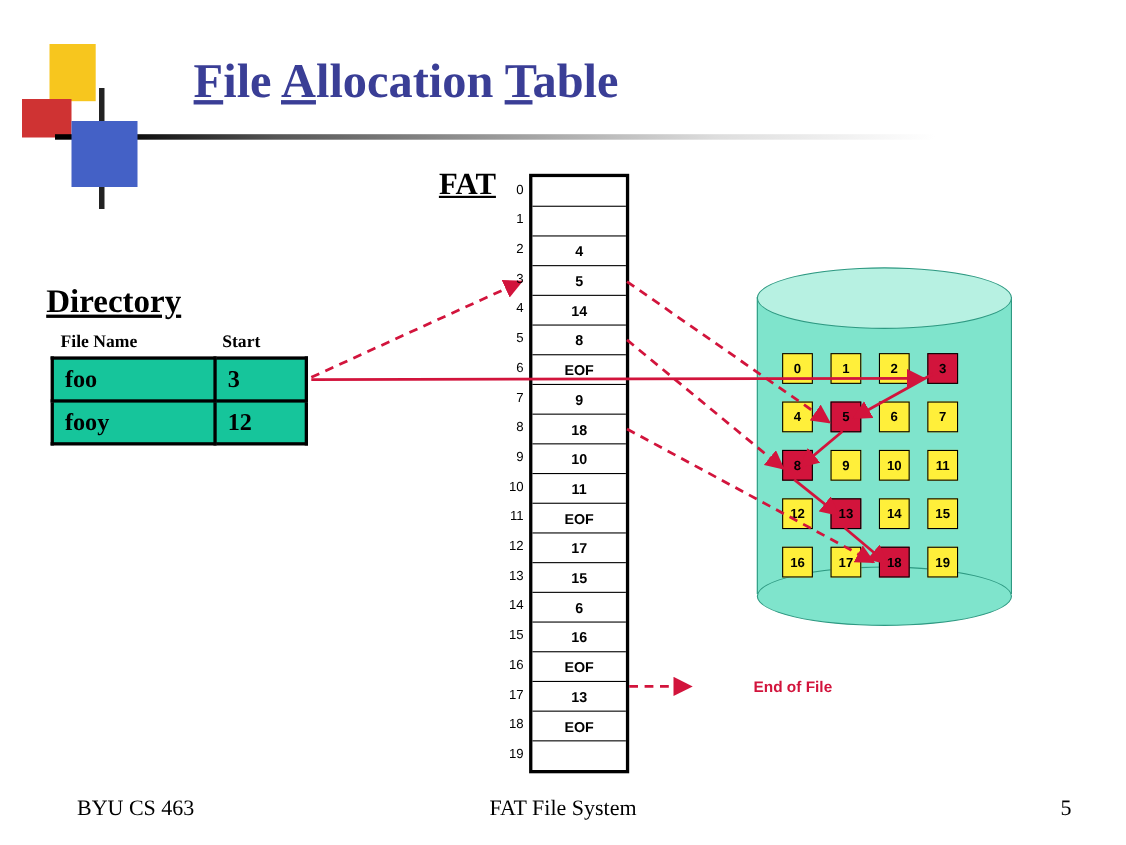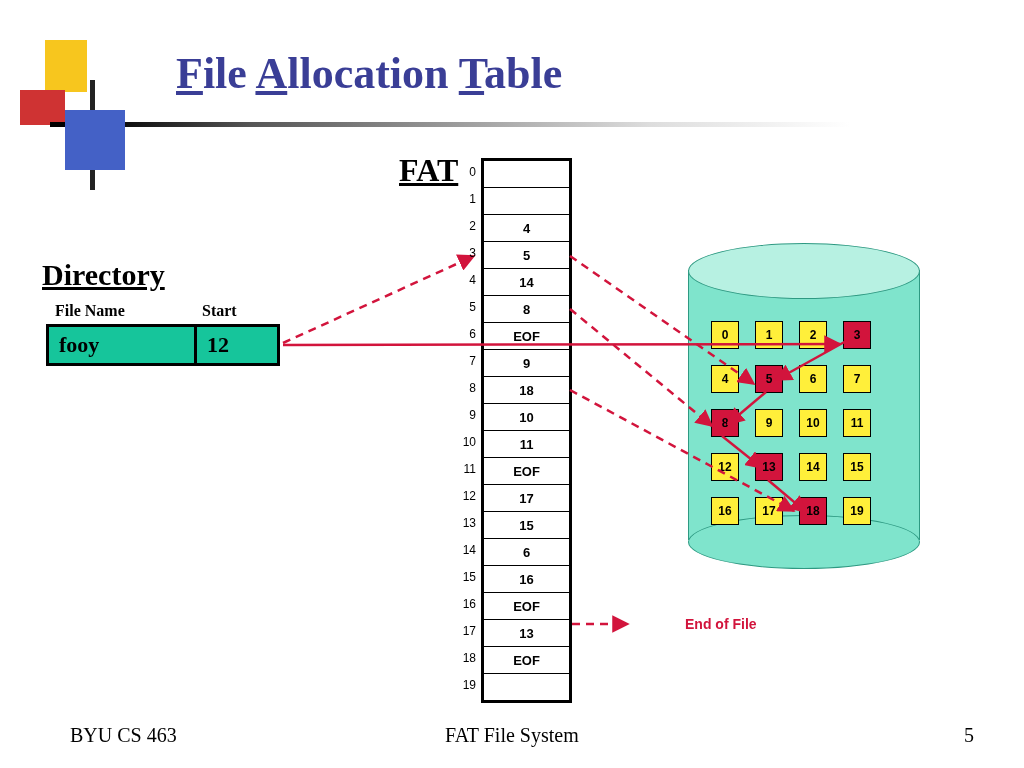--- a/index.html
+++ b/index.html
@@ -46,21 +46,21 @@
   .dir-table td {
     border:3px solid #000; background:#16c59b;
     font-family:"Times New Roman",serif; font-size:22px; font-weight:bold;
     padding:5px 10px; height:24px;
   }
   .dir-table td.c2 { width:60px; }
 
   
   .fat-label {
     position:absolute; left:399px; top:152px;
-    font-family:"Times New Roman",serif; font-size:32px; font-weight:bold;
+    font-family:"Times New Roman",serif; font-size:28px; font-weight:bold;
     text-decoration:underline;
     text-align:right;
   }
   .fat-col {
     position:absolute; left:481px; top:158px; width:85px;
     border:3px solid #000;
   }
   .fat-col .row { height:26px; border-bottom:1px solid #000; display:flex; align-items:center; justify-content:center;
                   font-size:13px; font-weight:bold; font-family:Arial,sans-serif; }
   .fat-col .row:last-child { border-bottom:none; }
@@ -114,20 +114,24 @@
   </div>
 </div>
 
 <div class="dir-label">Directory</div>
 <div class="dir-heads">
   <span>File Name</span>
   <span class="h2">Start</span>
 </div>
 <table class="dir-table">
   <tbody>
+      <tr>
+        <td>foo</td>
+        <td class="c2">3</td>
+      </tr>
   <tr>
         <td>fooy</td>
         <td class="c2">12</td>
       </tr>
 </tbody>
   </table>
 
 <div class="fat-label">FAT</div>
 <div class="fat-col">
   <div class="row"></div>

